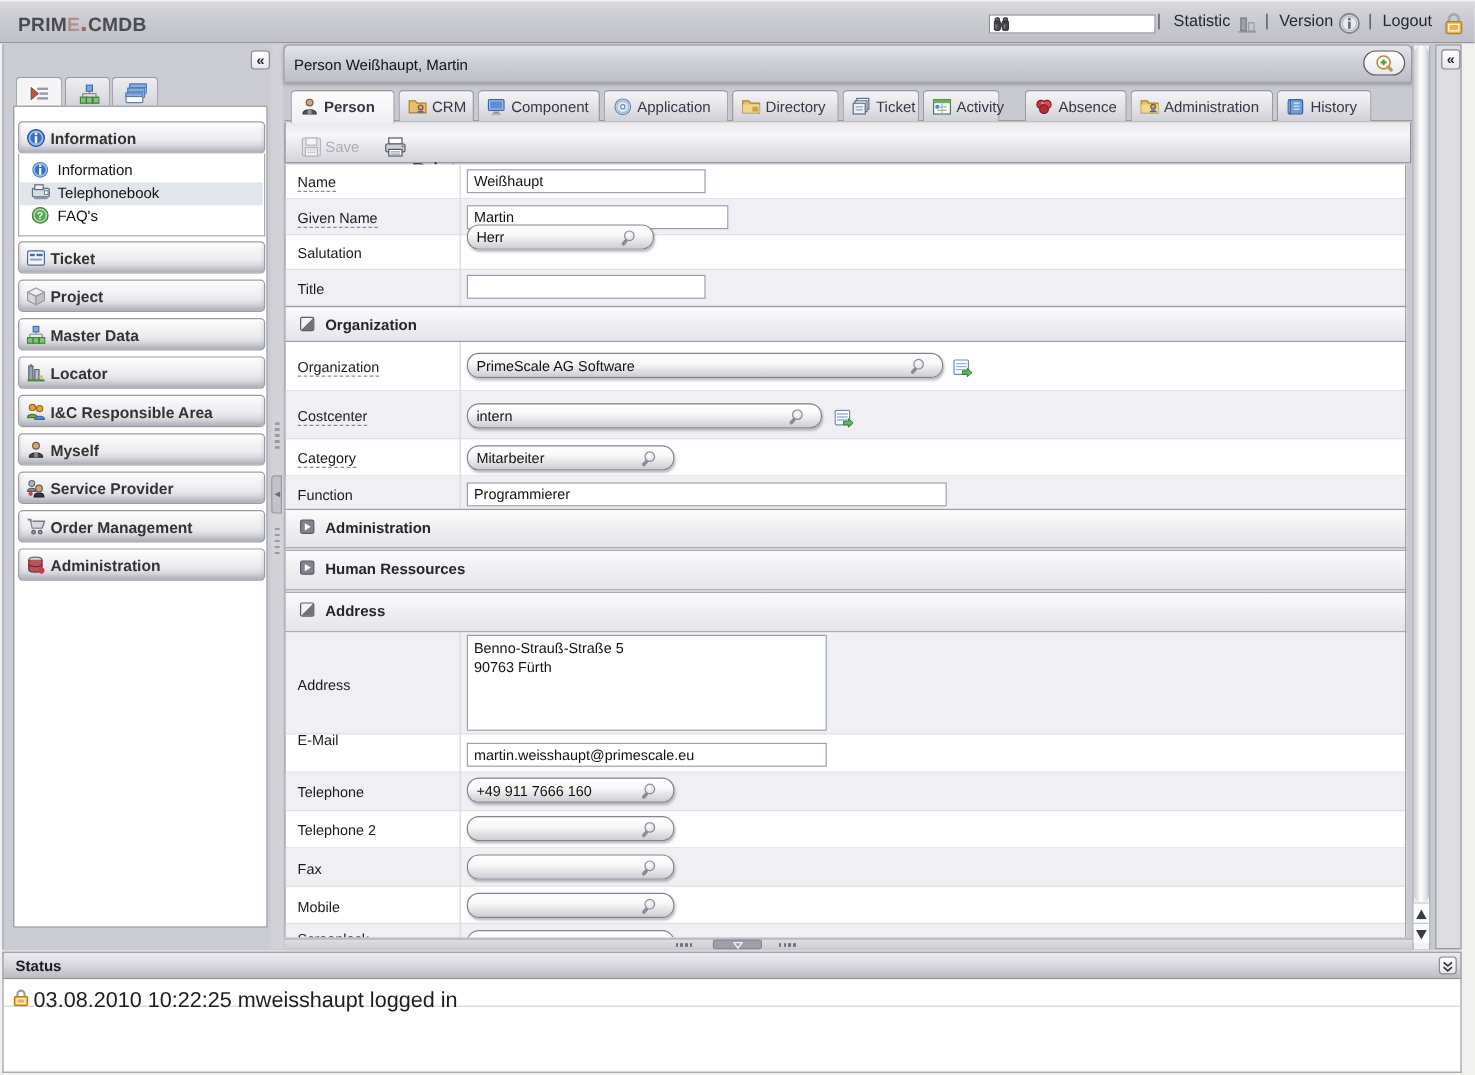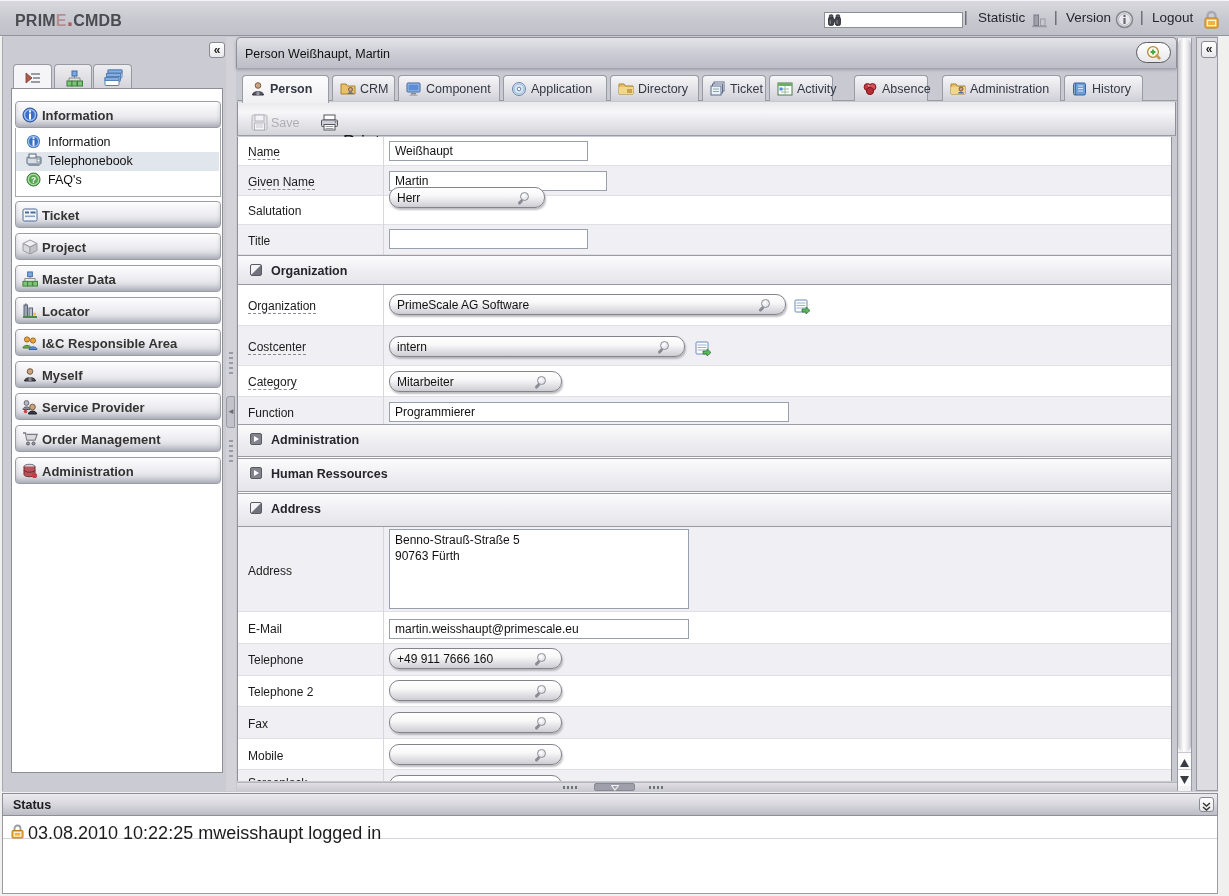--- a/index.html
+++ b/index.html
@@ -338,21 +338,21 @@
  </div>
  <div class="mtab" style="left:769px;width:64px">
         <span class="lbl">Activity</span>
   <svg class="ic" width="16" height="16" viewBox="0 0 16 16">
           <rect x="1" y="2" width="14" height="12" fill="#fff" stroke="#4a7a4a"></rect>
           <rect x="1" y="2" width="14" height="3" fill="#6fae5e"></rect>
           <path d="M4 8 h8 M4 11 h8 M8 5 v9" stroke="#9ab89a"></path>
           <rect x="2.5" y="6.5" width="3" height="3" fill="#4a90d8"></rect>
         </svg>
  </div>
- <div class="mtab" style="left:854px;width:74px">
+ <div class="mtab" style="left:854px;width:85px">
         <span class="lbl">Absence</span>
   <svg class="ic" width="16" height="16" viewBox="0 0 16 16">
           <circle cx="5.5" cy="6" r="3.4" fill="#c43c44" stroke="#7a1a22"></circle>
           <circle cx="10.5" cy="6" r="3.4" fill="#d85058" stroke="#7a1a22"></circle>
           <circle cx="8" cy="10" r="3.6" fill="#b82c34" stroke="#7a1a22"></circle>
           <circle cx="6.8" cy="4.8" r="1" fill="#f0a0a4"></circle>
         </svg>
  </div>
  <div class="mtab" style="left:942px;width:119px">
         <span class="lbl">Administration</span>
@@ -429,21 +429,21 @@
 
  <div class="flabel d" style="top:8px">Name</div>
  <div class="flabel d" style="top:38px">Given Name</div>
  <div class="flabel" style="top:67px">Salutation</div>
  <div class="flabel" style="top:97px">Title</div>
  <div class="flabel d" style="top:162px">Organization</div>
  <div class="flabel d" style="top:203px">Costcenter</div>
  <div class="flabel d" style="top:238px">Category</div>
  <div class="flabel" style="top:269px">Function</div>
  <div class="flabel" style="top:427px">Address</div>
- <div class="flabel" style="top:485px">E-Mail</div>
+ <div class="flabel" style="top:473px">E-Mail</div>
  <div class="flabel" style="top:516px">Telephone</div>
  <div class="flabel" style="top:548px">Telephone 2</div>
  <div class="flabel" style="top:580px">Fax</div>
  <div class="flabel" style="top:612px">Mobile</div>
  <div class="flabel" style="top:639px">Screenlock</div>
 
  <div class="tinput" style="left:151px;top:4px;width:199px;height:20px">Weißhaupt</div>
  <div class="tinput" style="left:151px;top:34px;width:218px;height:20px">Martin</div>
  <div class="combo" style="left:151px;top:50px;width:156px;height:21px">
         <span>Herr</span>

